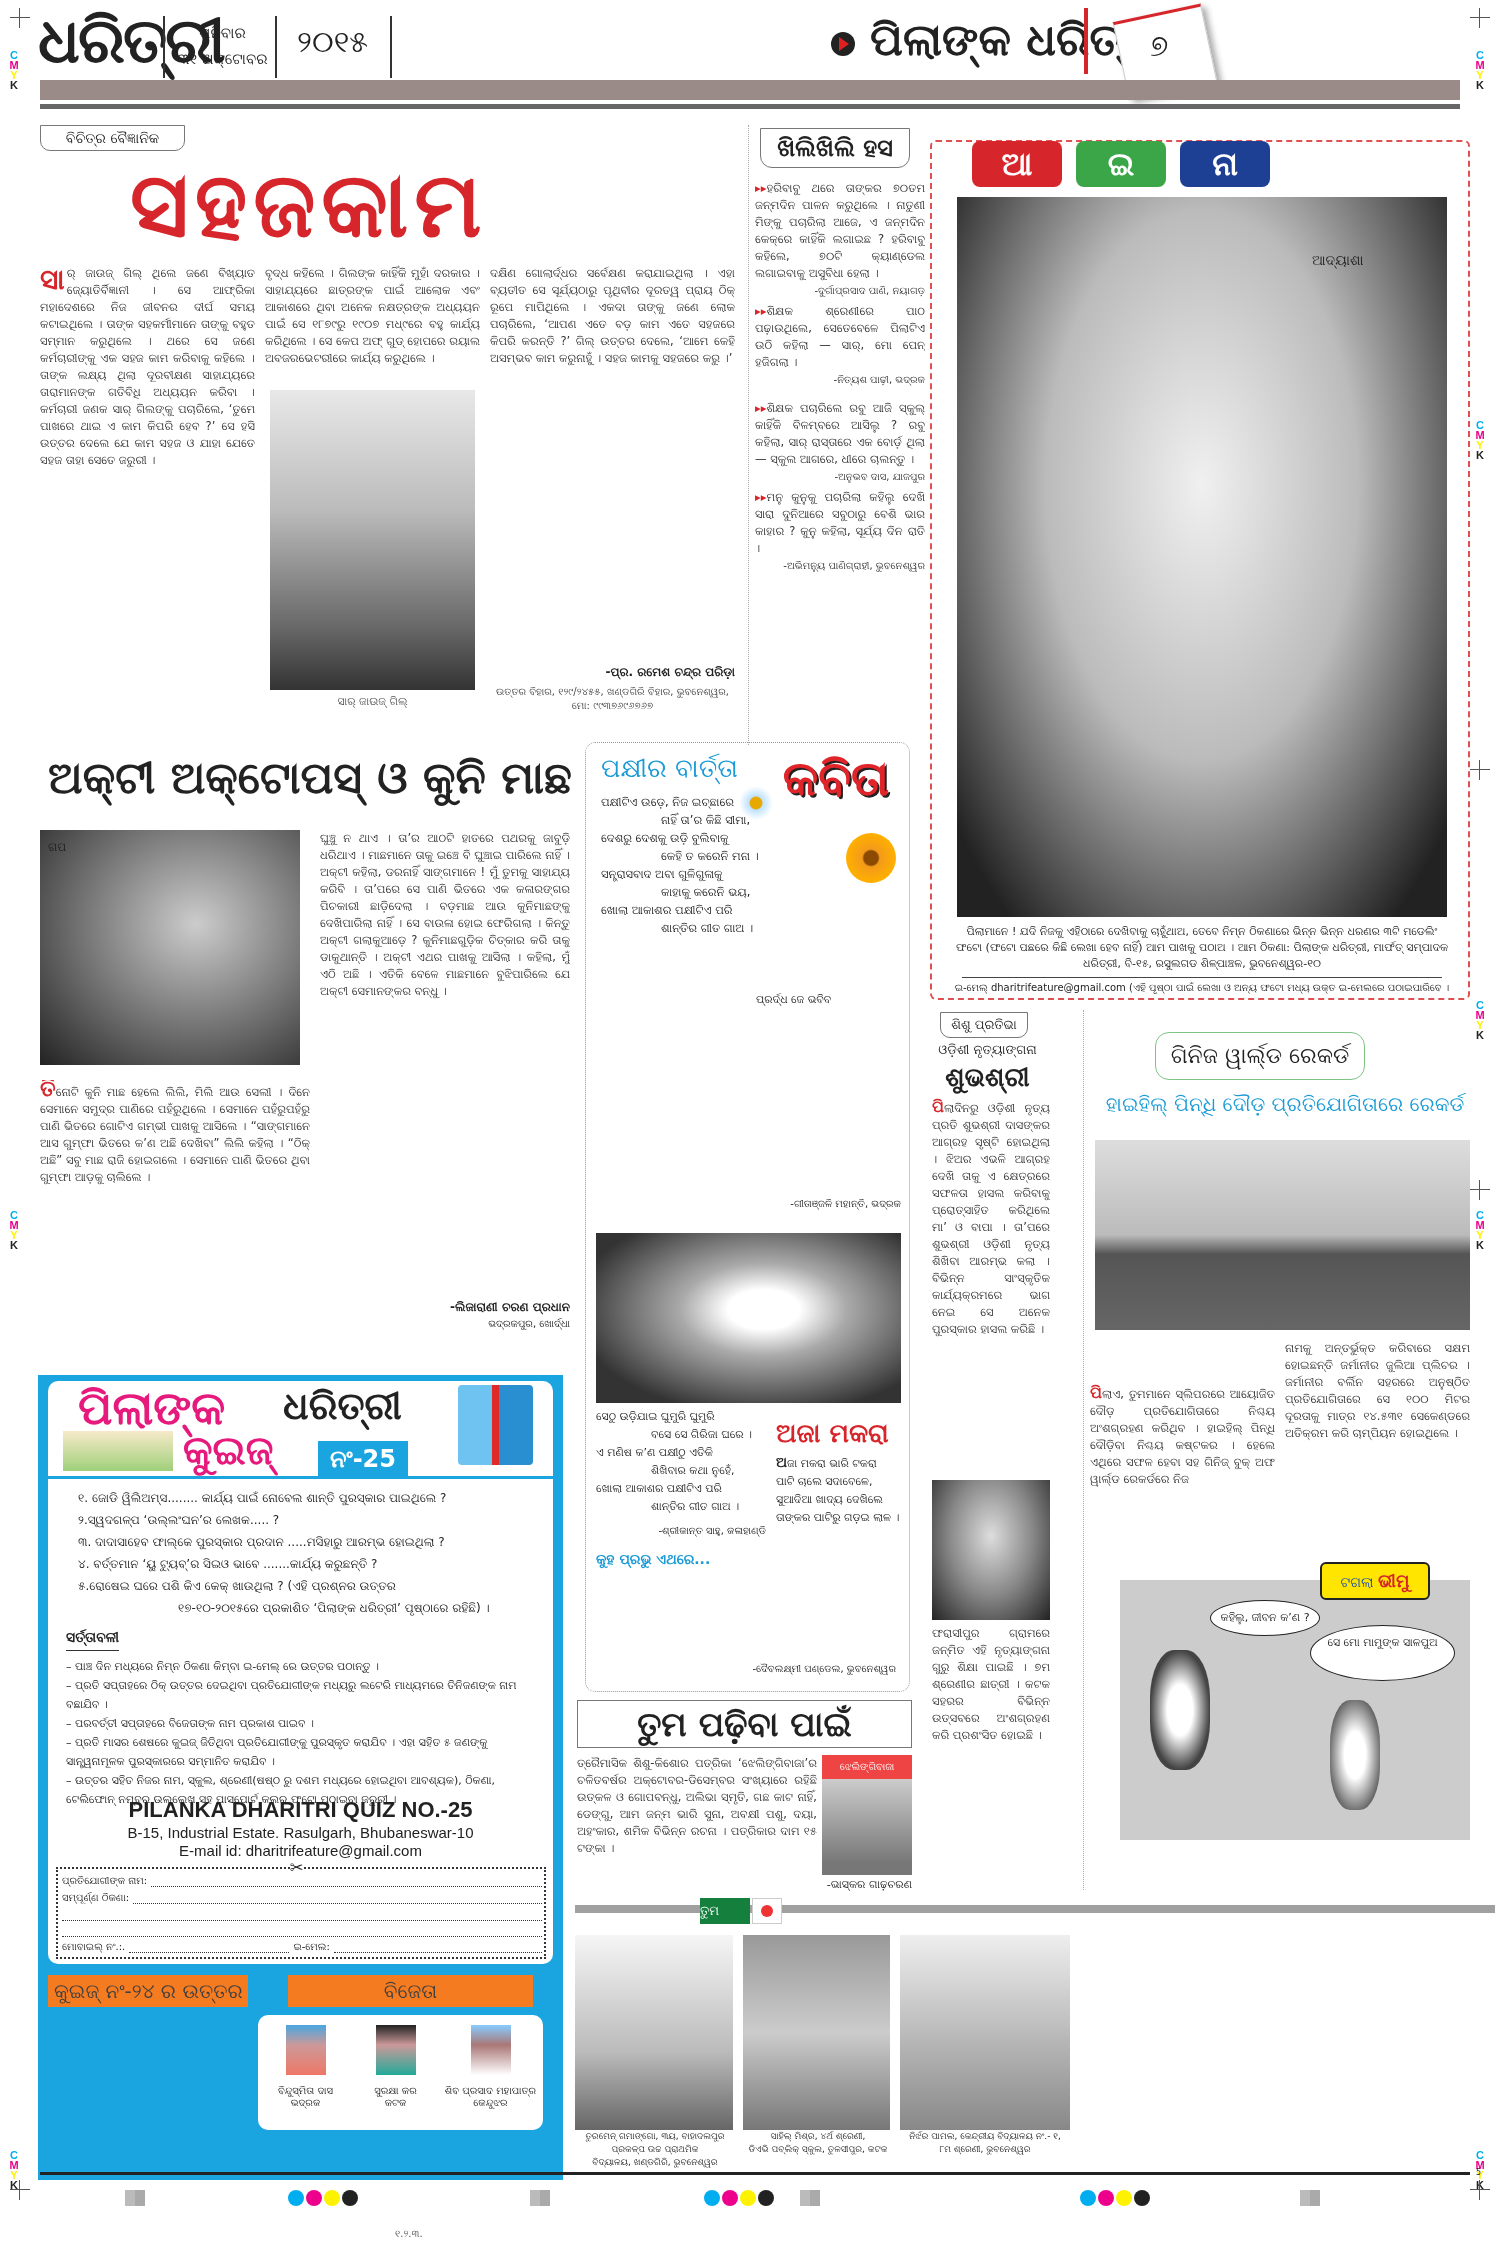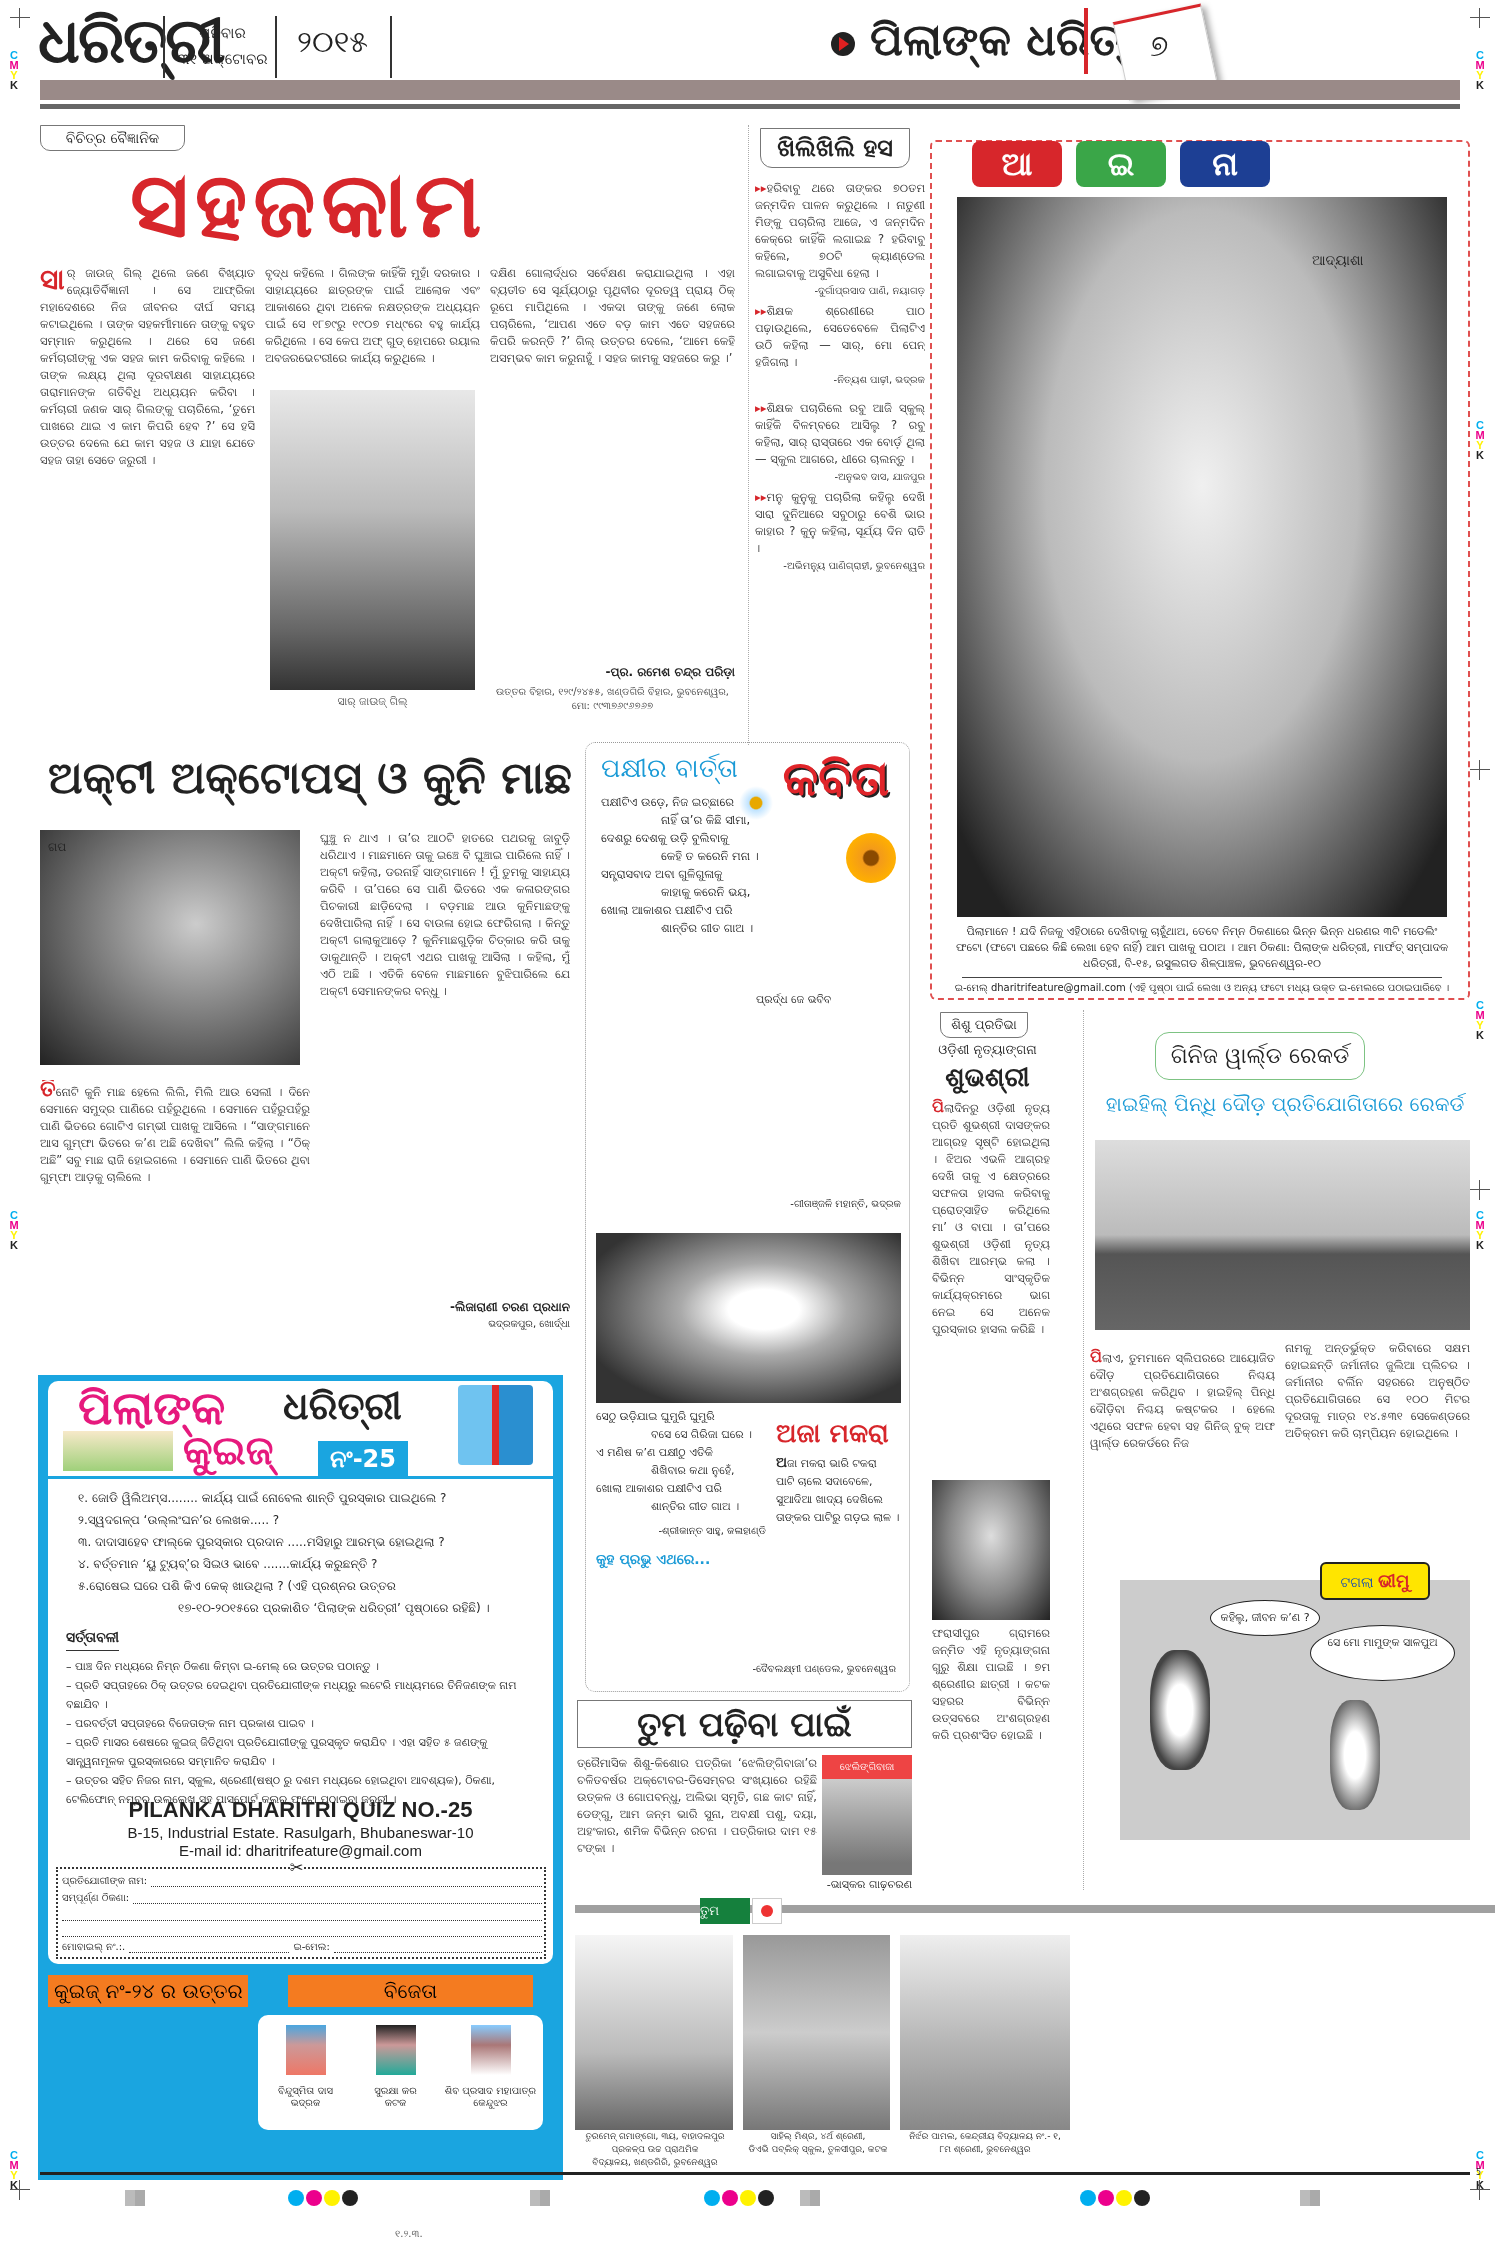--- a/index.html
+++ b/index.html
@@ -14,21 +14,21 @@
 .vsep{position:absolute;width:2px;background:#333}
 .bar-grey{position:absolute;left:40px;height:20px;background:#9a8a88}
 .bar-dark{position:absolute;left:40px;height:5px;background:#666}
 .body-text{font-size:11.5px;line-height:17px;color:#333;text-align:justify;overflow:hidden}
 .photo{background:linear-gradient(135deg,#d8d8d8,#888 60%,#555);overflow:hidden}
 .label-box{border:1.5px solid #777;border-radius:0 0 10px 10px;background:#fff;text-align:center;font-size:14px}
 .red{color:#d7262b}
 .dotted-v{border-left:1px dotted #aaa}
 .quiz{background:#1aa5e0;padding:10px}
 .quiz-inner{background:#fff;border-radius:10px}
-.orange{background:#f47b20;color:#000000}
+.orange{background:#f47b20;color:#404040}
 .cmyk-dot{display:inline-block;width:16px;height:16px;border-radius:50%;margin-right:2px}
 .gsq{display:inline-block;width:20px;height:16px;background:linear-gradient(90deg,#bbb 50%,#aaa 50%)}
 </style>
 </head>
 <body>
 
 <div class="cross" style="left:10px;top:8px"></div>
 <div class="cmyk" style="left:8px;top:50px">
     <div class="c">C</div>
     <div class="m">M</div>
@@ -213,21 +213,21 @@
     <span class="red" style="font-weight:bold;font-size:16px">ପି</span><span>ଲାଦିନରୁ ଓଡ଼ିଶୀ ନୃତ୍ୟ ପ୍ରତି ଶୁଭଶ୍ରୀ ଦାସଙ୍କର ଆଗ୍ରହ ସୃଷ୍ଟି ହୋଇଥିଲା । ଝିଅର ଏଭଳି ଆଗ୍ରହ ଦେଖି ତାକୁ ଏ କ୍ଷେତ୍ରରେ ସଫଳତା ହାସଲ କରିବାକୁ ପ୍ରୋତ୍ସାହିତ କରିଥିଲେ ମା’ ଓ ବାପା । ତା’ପରେ ଶୁଭଶ୍ରୀ ଓଡ଼ିଶୀ ନୃତ୍ୟ ଶିଖିବା ଆରମ୍ଭ କଲା । ବିଭିନ୍ନ ସାଂସ୍କୃତିକ କାର୍ଯ୍ୟକ୍ରମରେ ଭାଗ ନେଇ ସେ ଅନେକ ପୁରସ୍କାର ହାସଲ କରିଛି ।</span>
   </div>
   <div class="abs photo" style="left:932px;top:1480px;width:118px;height:140px;background:radial-gradient(ellipse at 50% 40%,#ddd,#888 50%,#222)"></div>
   <div class="abs body-text" style="left:932px;top:1625px;width:118px;height:270px">ଫରାସୀପୁର ଗ୍ରାମରେ ଜନ୍ମିତ ଏହି ନୃତ୍ୟାଙ୍ଗନା ଗୁରୁ ଶିକ୍ଷା ପାଇଛି । ୭ମ ଶ୍ରେଣୀର ଛାତ୍ରୀ । କଟକ ସହରର ବିଭିନ୍ନ ଉତ୍ସବରେ ଅଂଶଗ୍ରହଣ କରି ପ୍ରଶଂସିତ ହୋଇଛି ।</div>
 </section>
 
 <section>
   <div class="abs" style="left:1155px;top:1032px;width:210px;height:48px;border:1.5px solid #7dc383;border-radius:14px;text-align:center;line-height:46px;font-size:22px">ଗିନିଜ ୱାର୍ଲ୍ଡ ରେକର୍ଡ</div>
   <div class="abs" style="left:1095px;top:1092px;width:380px;font-size:20px;color:#1a9ad6;text-align:center">ହାଇହିଲ୍ ପିନ୍ଧି ଦୌଡ଼ ପ୍ରତିଯୋଗିତାରେ ରେକର୍ଡ</div>
   <div class="abs photo" style="left:1095px;top:1140px;width:375px;height:190px;background:linear-gradient(180deg,#ddd 0,#bbb 50%,#555 60%,#666 100%)"></div>
-  <div class="abs body-text" style="left:1090px;top:1348px;width:185px;height:210px">
+  <div class="abs body-text" style="left:1090px;top:1384px;width:185px;height:210px">
     <span class="red" style="font-weight:bold;font-size:16px">ପି</span><span>ଲାଏ, ତୁମମାନେ ସ୍ଲିପରରେ ଆୟୋଜିତ ଦୌଡ଼ ପ୍ରତିଯୋଗିତାରେ ନିଶ୍ଚୟ ଅଂଶଗ୍ରହଣ କରିଥିବ । ହାଇହିଲ୍ ପିନ୍ଧି ଦୌଡ଼ିବା ନିଶ୍ଚୟ କଷ୍ଟକର । ହେଲେ ଏଥିରେ ସଫଳ ହେବା ସହ ଗିନିଜ୍ ବୁକ୍ ଅଫ ୱାର୍ଲ୍ଡ ରେକର୍ଡରେ ନିଜ</span>
   </div>
   <div class="abs body-text" style="left:1285px;top:1340px;width:185px;height:210px">ନାମକୁ ଅନ୍ତର୍ଭୁକ୍ତ କରିବାରେ ସକ୍ଷମ ହୋଇଛନ୍ତି ଜର୍ମାନୀର ଜୁଲିଆ ପ୍ଲିଚର । ଜର୍ମାନୀର ବର୍ଲିନ ସହରରେ ଅନୁଷ୍ଠିତ ପ୍ରତିଯୋଗିତାରେ ସେ ୧୦୦ ମିଟର ଦୂରତାକୁ ମାତ୍ର ୧୪.୫୩୧ ସେକେଣ୍ଡରେ ଅତିକ୍ରମ କରି ଚାମ୍ପିୟନ ହୋଇଥିଲେ ।</div>
 </section>
 
 <section>
   <div class="abs" style="left:1120px;top:1580px;width:350px;height:260px;background:#ccc"></div>
   <div class="abs" style="left:1320px;top:1562px;width:110px;height:38px;background:#ffe500;border:2px solid #222;border-radius:6px;text-align:center;line-height:34px;font-size:14px">
     <span style="color:#1a4fb0">ଟଗଲା</span> <b style="color:#d7262b;font-size:18px">ଭୀମୁ</b>
   </div>

